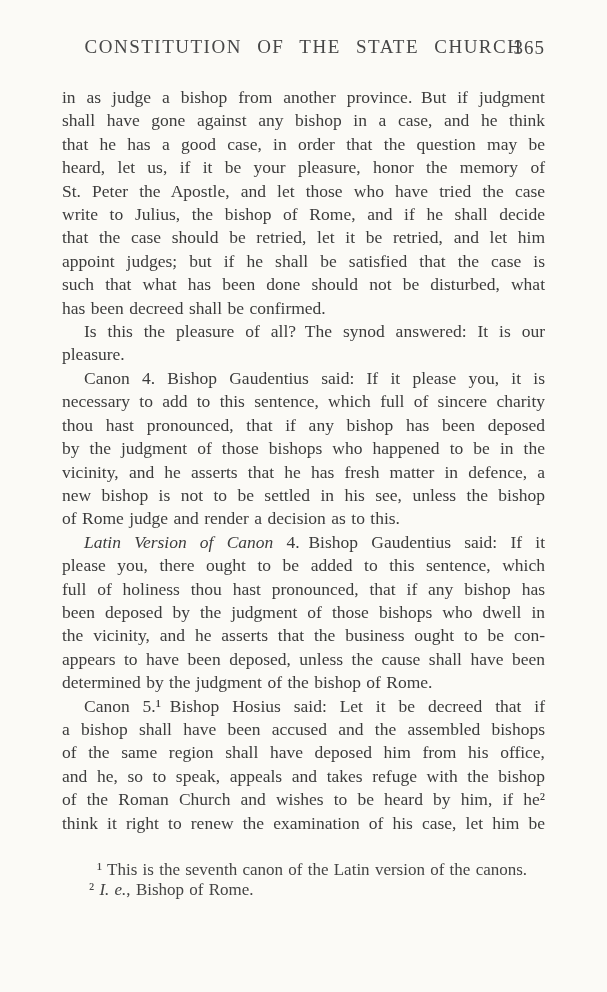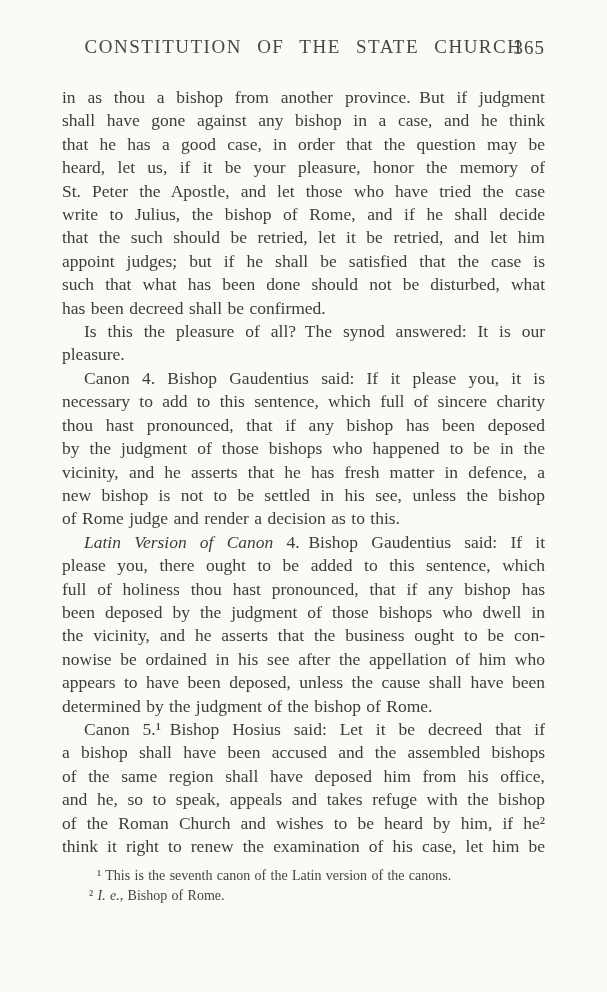--- a/index.html
+++ b/index.html
@@ -47,49 +47,49 @@
     text-align-last: justify;
     word-spacing: 0.06em;
   }
   .line.last {
     text-align: left;
     text-align-last: left;
   }
   .para.indent .line:first-child { text-indent: 22px; font-family: Liberation Serif, serif; }
   .it { font-style: italic; }
   .footnotes {
-    margin-top: 8px;
+    margin-top: 25px;
     padding-left: 27px;
-    font-size: 14px;
+    font-size: 17px;
     line-height: 19.5px;
     color: #444444;
   }
   .footnotes .line {
     text-align: left;
     text-align-last: left;
   }
   .footnote.fn-0 .line { text-indent: 8px; }
 </style>
 </head>
 <body>
 
 <div class="page">
   <div class="running-head">
     <span class="head-title">CONSTITUTION OF THE STATE CHURCH</span>
     <span class="head-page">365</span>
   </div>
   <div class="body-text" id="paragraphs">
       <div class="para">
-        <div class="line">in as thou a bishop from another province. But if judgment</div>
+        <div class="line">in as judge a bishop from another province. But if judgment</div>
         <div class="line">shall have gone against any bishop in a case, and he think</div>
         <div class="line">that he has a good case, in order that the question may be</div>
         <div class="line">heard, let us, if it be your pleasure, honor the memory of</div>
         <div class="line">St. Peter the Apostle, and let those who have tried the case</div>
         <div class="line">write to Julius, the bishop of Rome, and if he shall decide</div>
-        <div class="line">that the such should be retried, let it be retried, and let him</div>
+        <div class="line">that the case should be retried, let it be retried, and let him</div>
         <div class="line">appoint judges; but if he shall be satisfied that the case is</div>
         <div class="line">such that what has been done should not be disturbed, what</div>
         <div class="line last">has been decreed shall be confirmed.</div>
       </div>
       <div class="para indent">
         <div class="line">Is this the pleasure of all? The synod answered: It is our</div>
         <div class="line last">pleasure.</div>
       </div>
       <div class="para indent">
         <div class="line">Canon 4. Bishop Gaudentius said: If it please you, it is</div>
@@ -99,21 +99,20 @@
         <div class="line">vicinity, and he asserts that he has fresh matter in defence, a</div>
         <div class="line">new bishop is not to be settled in his see, unless the bishop</div>
         <div class="line last">of Rome judge and render a decision as to this.</div>
       </div>
       <div class="para indent">
         <div class="line"><span class="it">Latin Version of Canon</span><span> 4. Bishop Gaudentius said: If it</span></div>
         <div class="line">please you, there ought to be added to this sentence, which</div>
         <div class="line">full of holiness thou hast pronounced, that if any bishop has</div>
         <div class="line">been deposed by the judgment of those bishops who dwell in</div>
         <div class="line">the vicinity, and he asserts that the business ought to be con-</div>
-        <div class="line">nowise be ordained in his see after the appellation of him who</div>
         <div class="line">appears to have been deposed, unless the cause shall have been</div>
         <div class="line last">determined by the judgment of the bishop of Rome.</div>
       </div>
       <div class="para indent">
         <div class="line">Canon 5.¹ Bishop Hosius said: Let it be decreed that if</div>
         <div class="line">a bishop shall have been accused and the assembled bishops</div>
         <div class="line">of the same region shall have deposed him from his office,</div>
         <div class="line">and he, so to speak, appeals and takes refuge with the bishop</div>
         <div class="line">of the Roman Church and wishes to be heard by him, if he²</div>
         <div class="line">think it right to renew the examination of his case, let him be</div>

